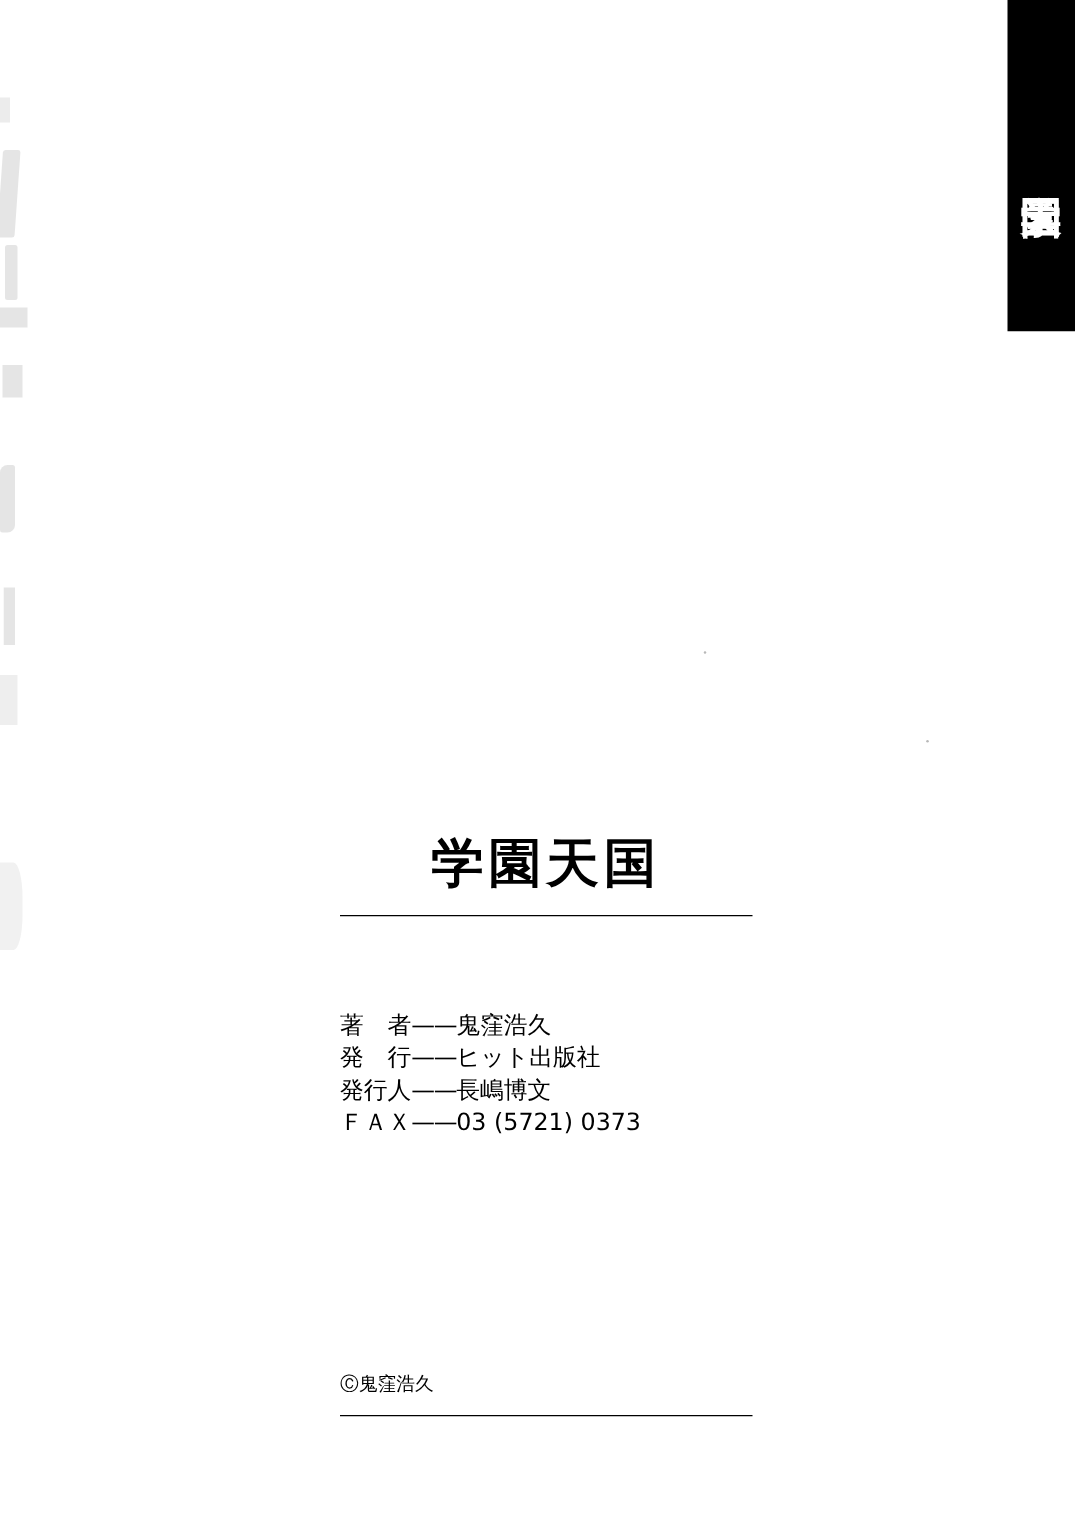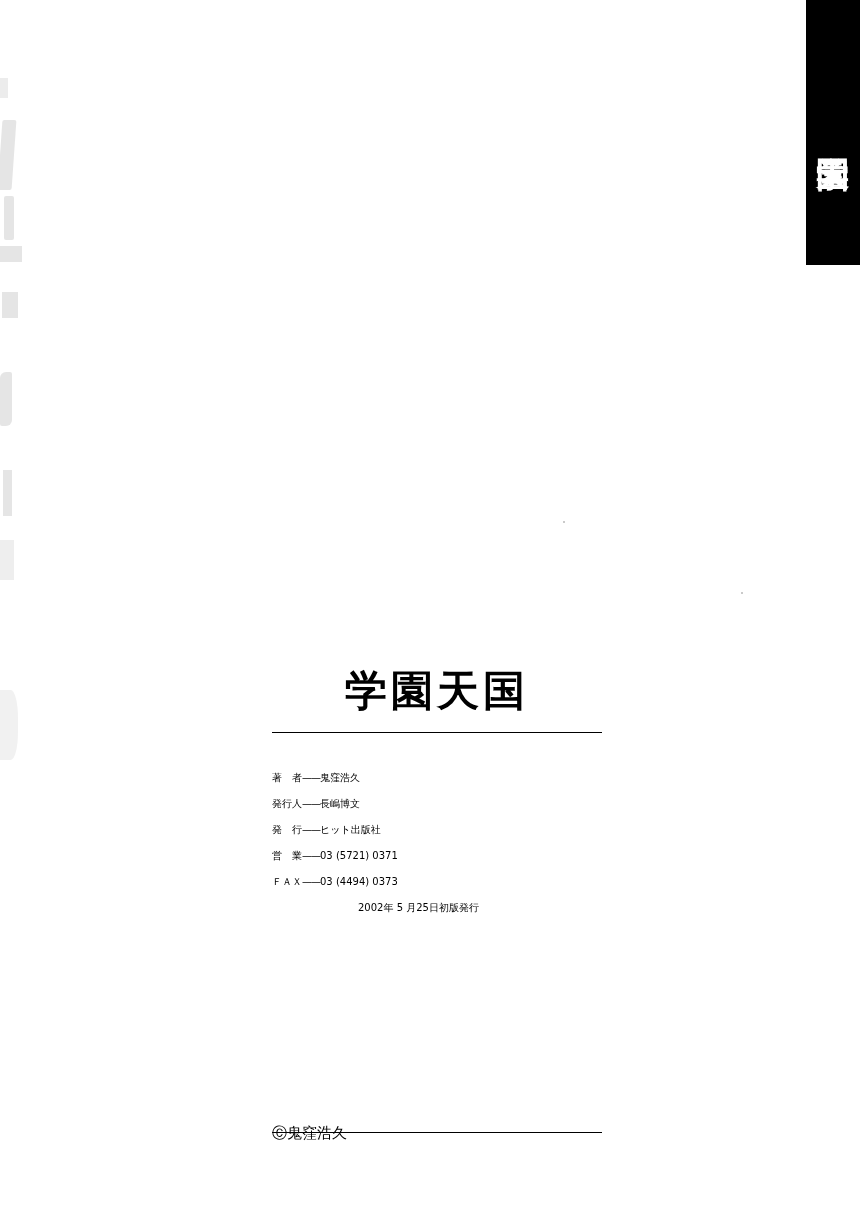--- a/index.html
+++ b/index.html
@@ -81,43 +81,43 @@
     line-height: 1;
   }
   .rule {
     border: 0;
     border-top: 1.5px solid #000;
     margin: 0;
     width: 330px;
   }
 
   .credits {
-    margin-top: 32px;
+    margin-top: 74px;
     font-family: "DejaVu Sans", sans-serif;
-    font-size: 10px;
+    font-size: 19px;
     line-height: 26px;
   }
   .credit-row {
     display: block;
     white-space: nowrap;
   }
   .credit-row .lbl {
     display: inline-block;
   }
   .credit-row .dash {
     letter-spacing: -1px;
   }
   .indent-1 { padding-left: 84px; }
   .indent-2 { padding-left: 168px; }
   .indent-3 { padding-left: 86px; }
 
   .copyright {
     position: absolute;
     left: 0;
-    top: 454px;
+    top: 428px;
     font-family: "DejaVu Sans", sans-serif;
     font-size: 15px;
   }
   .bottom-rule {
     position: absolute;
     left: 0;
     top: 462px;
     width: 330px;
     border-top: 1.5px solid #000;
   }
@@ -157,39 +157,33 @@
   <h1 class="book-title">学園天国</h1>
   <hr class="rule">
 
   <div class="credits">
 
     <span class="credit-row">
       <span class="lbl">著　者</span><span class="dash">——</span><span>鬼窪浩久</span>
     </span>
 
     <span class="credit-row">
-      <span class="lbl">発行人</span><span class="dash">——</span><span>長嶋博文</span>
+      <span class="lbl">発　行</span><span class="dash">——</span><span>ヒット出版社</span>
     </span>
 
     <span class="credit-row">
-      <span class="lbl">発　行</span><span class="dash">——</span><span>ヒット出版社</span>
+      <span class="lbl">発行人</span><span class="dash">——</span><span>長嶋博文</span>
     </span>
 
 
 
+
     <span class="credit-row">
-      <span class="lbl">営　業</span><span class="dash">——</span><span>03 (5721) 0371</span>
+      <span class="lbl">ＦＡＸ</span><span class="dash">——</span><span>03 (5721) 0373</span>
     </span>
 
-    <span class="credit-row">
-      <span class="lbl">ＦＡＸ</span><span class="dash">——</span><span>03 (4494) 0373</span>
-    </span>
-
-    <span class="credit-row indent-3">
-      <span>2002年 5 月25日初版発行</span>
-    </span>
 
   </div>
 
   <div class="copyright">Ⓒ鬼窪浩久</div>
   <div class="bottom-rule"></div>
 
 </div>
 
 </body></html>

